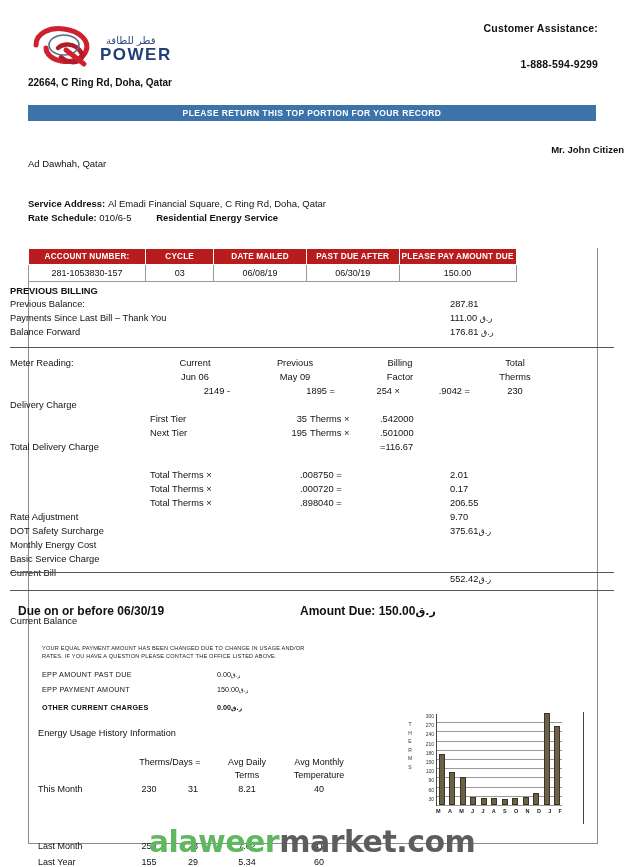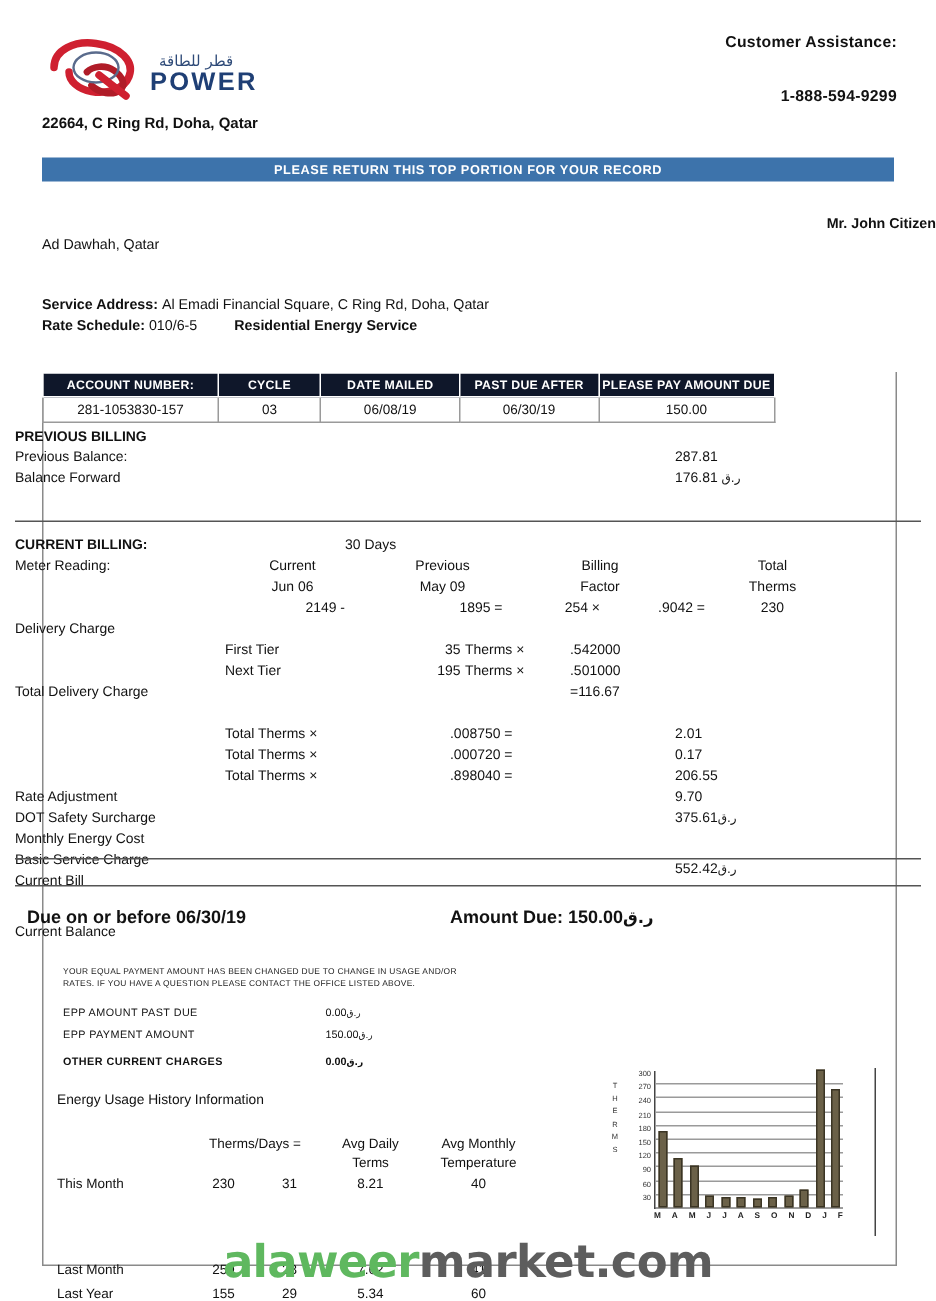--- a/index.html
+++ b/index.html
@@ -58,21 +58,21 @@
   }
 
   
   #acct-table {
     position:absolute; left:28px; top:248px; right:26px;
     border-collapse:collapse;
     table-layout:fixed;
     font-size:8.5px;
   }
   #acct-table th {
-    background:#0f172a;
+    background:#b91c1c;
     color:#fff;
     font-weight:bold;
     letter-spacing:.2px;
     padding:3px 2px;
     border:1px solid #ffffff;
     text-align:center;
     font-size:8.2px;
   }
   #acct-table td {
     border:1px solid #9a9a9a;
@@ -252,37 +252,39 @@
 <div class="sect" style="top:286px;">
   <div class="hdr">PREVIOUS BILLING</div>
 
   <div class="row" style="margin-top:3px;">
     <span class="lbl">Previous Balance:</span>
     <span class="amt">
       <span>287.81</span><span class="riyal"></span>
     </span>
   </div>
 
+  <div class="row">
+    <span class="lbl">Payments Since Last Bill – Thank You</span>
+    <span class="amt">
+      <span>111.00</span> <span class="riyal">ر.ق</span>
+    </span>
+  </div>
 
   <div class="row">
     <span class="lbl">Balance Forward</span>
     <span class="amt">
       <span>176.81</span> <span class="riyal">ر.ق</span>
     </span>
   </div>
 </div>
 
 <div class="hrule" style="top:347px;"></div>
 
 <div class="sect" style="top:358px;">
 
-  <div class="row">
-    <span class="lbl hdr">CURRENT BILLING:</span>
-    <span style="position:absolute;left:220px;">30 Days</span>
-  </div>
 
   <div class="row">
     <span class="lbl">Meter Reading:</span>
     <span class="c-cur">Current</span>
     <span class="c-prev">Previous</span>
     <span class="c-bill">Billing</span>
     <span class="c-tot">Total</span>
   </div>
 
   <div class="row">

